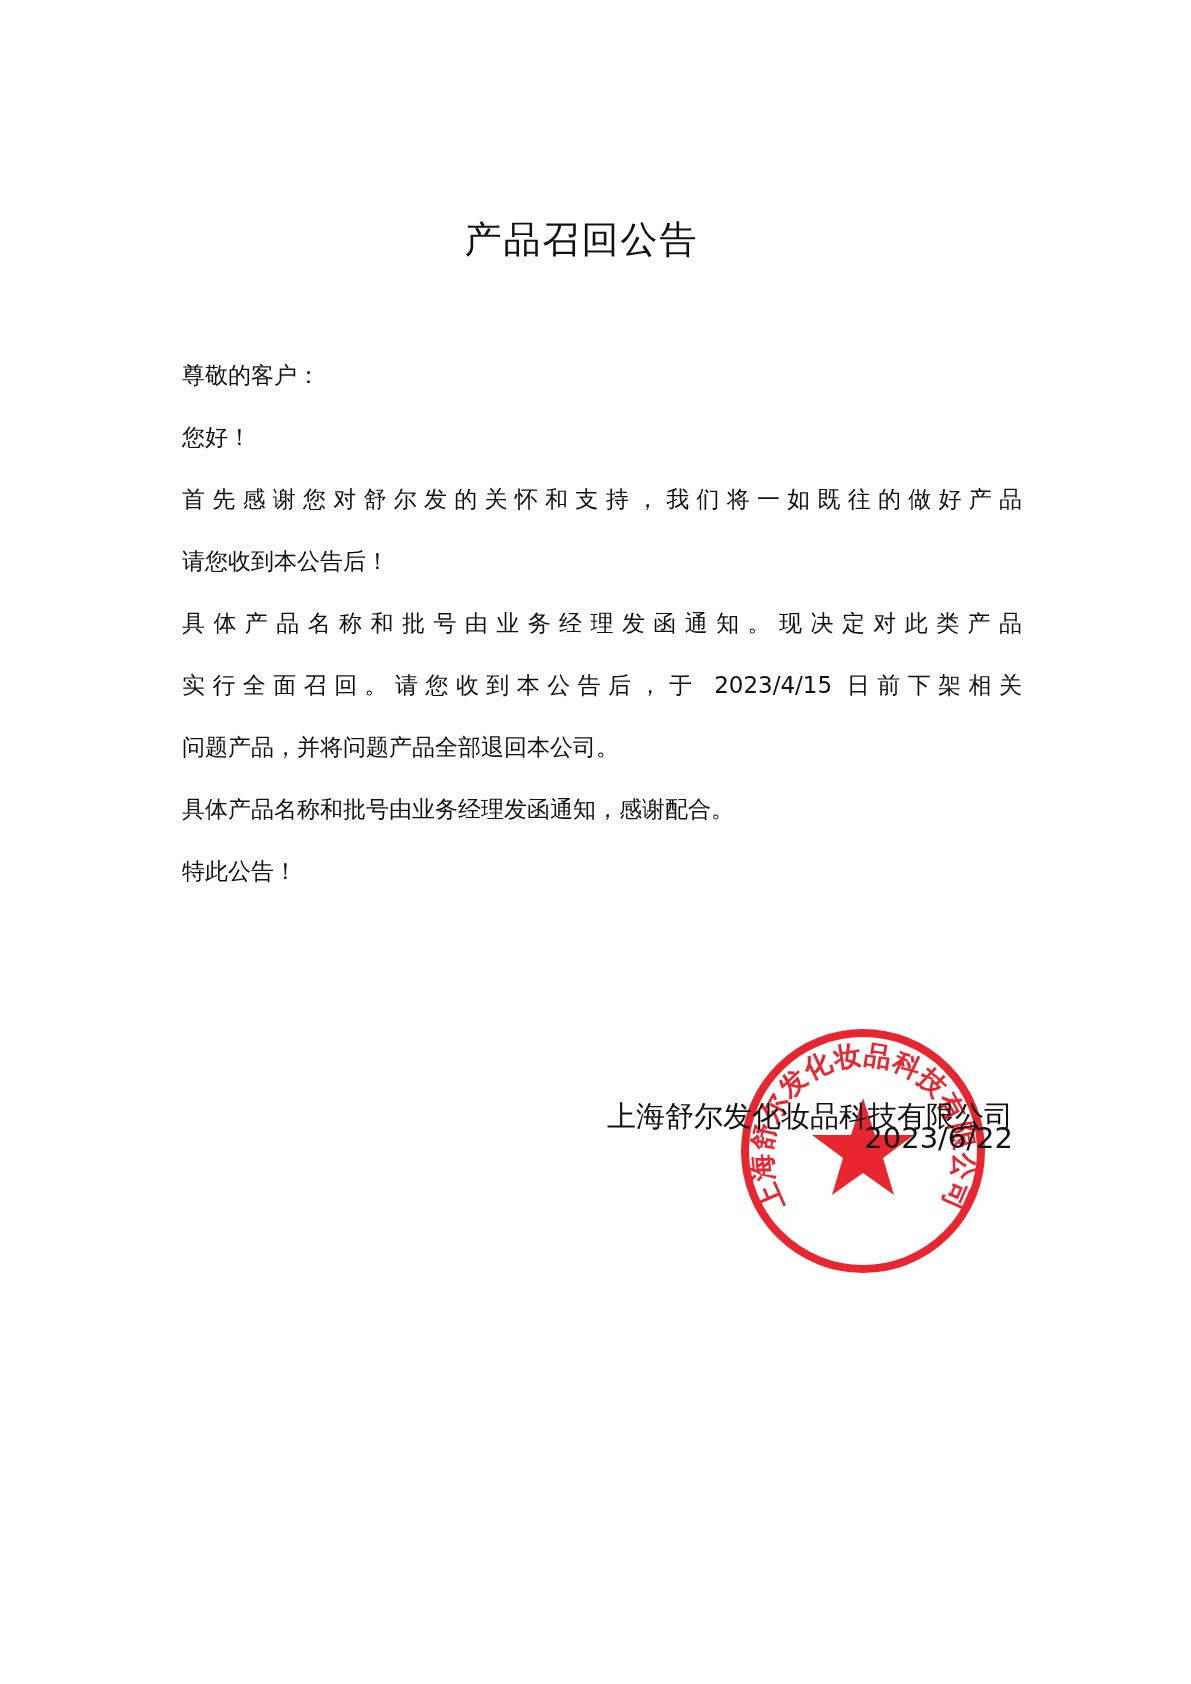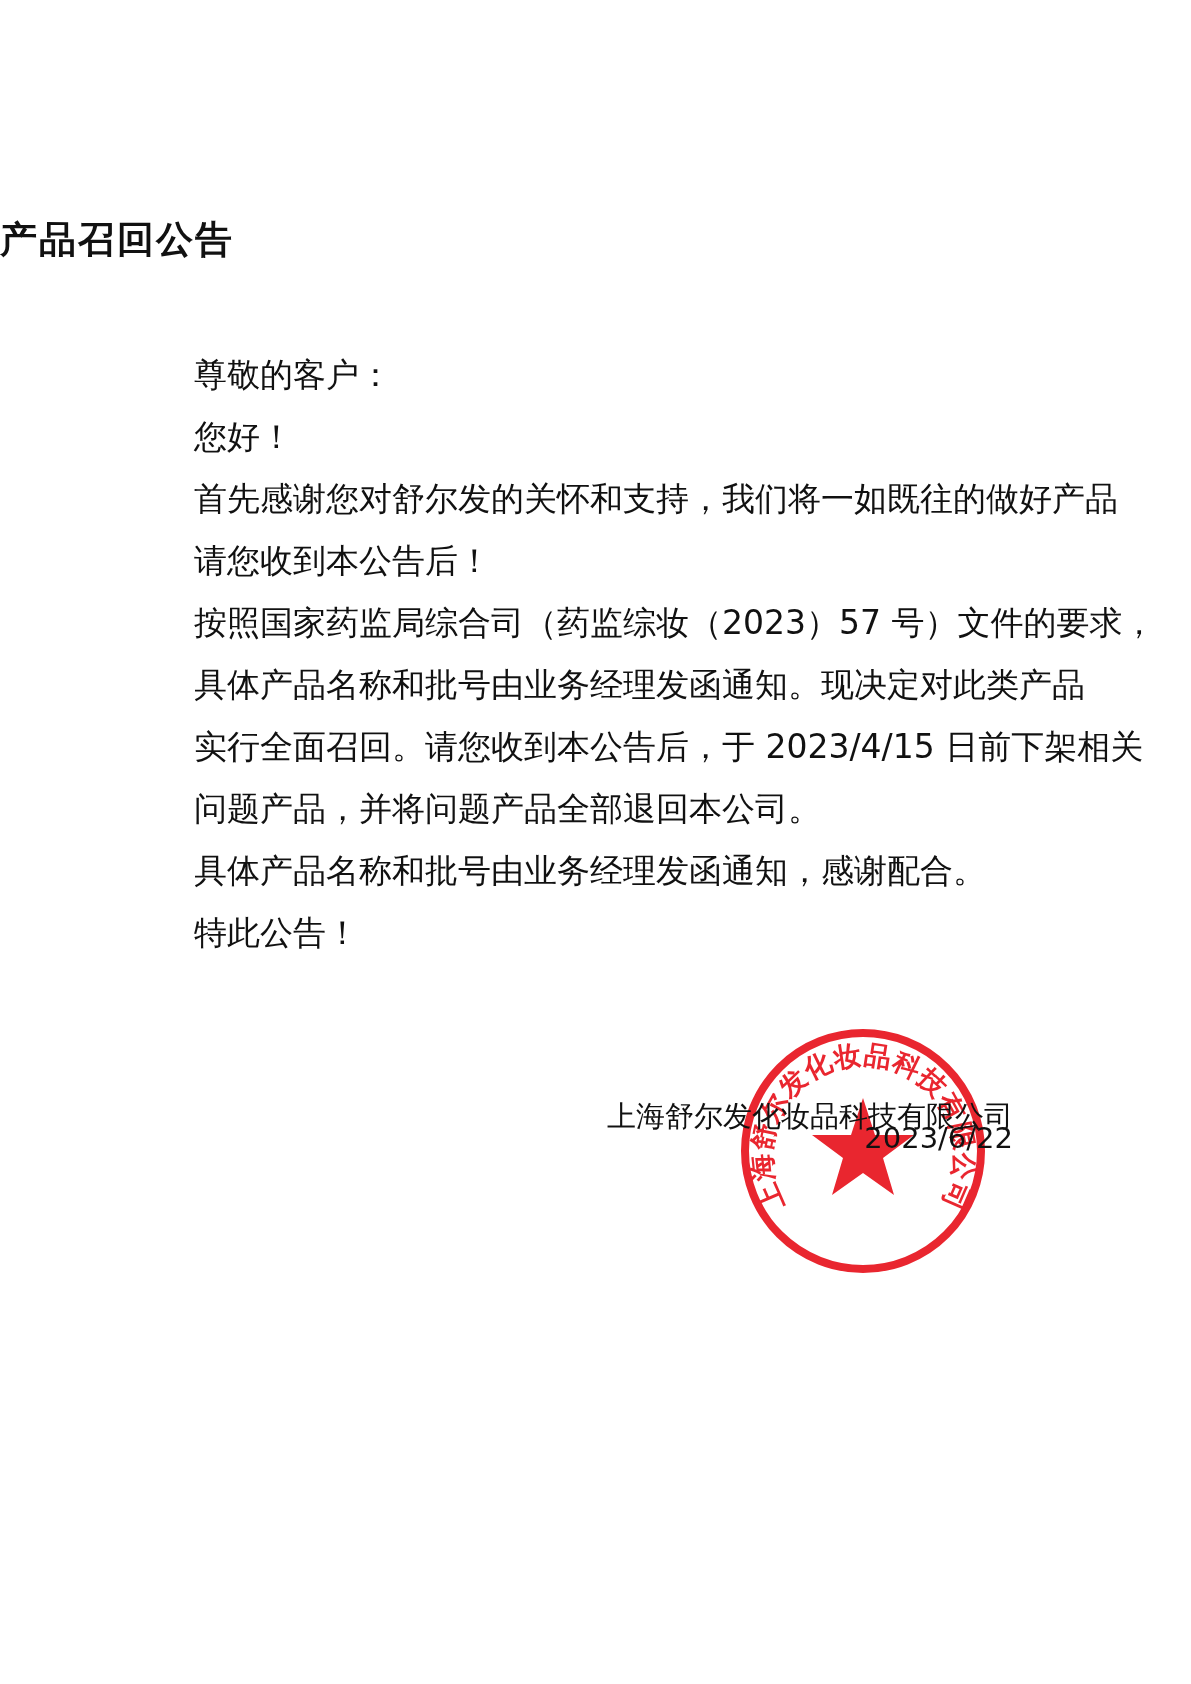--- a/index.html
+++ b/index.html
@@ -1,21 +1,21 @@
 <!DOCTYPE html>
 <html><head>
 <meta charset="utf-8">
 <style>
   html, body { margin: 0; padding: 0; background: #ffffff; }
   body { width: 1191px; height: 1684px; position: relative; overflow: hidden;
          font-family: "DejaVu Sans", "Liberation Sans", sans-serif; color: #111; }
   .page { position: absolute; left: 0; top: 0; width: 1191px; height: 1684px; background: #fff; }
-  .title { position: absolute; left: 0; width: 1163px; top: 214px; 
-           font-size: 37px; font-weight: bold; letter-spacing: 2px; line-height: 52px; }
-  .body { position: absolute; left: 182px; top: 344px; width: 840px; font-size: 33px; line-height: 62px; margin-left: 12px; }
+  .title { position: absolute; left: 0; width: 1163px; top: 214px; text-align: center;
+           font-size: 37px; font-weight: normal; letter-spacing: 2px; line-height: 52px; }
+  .body { position: absolute; left: 182px; top: 344px; width: 840px; font-size: 23px; line-height: 62px; }
   .line { white-space: nowrap; height: 62px; }
   .justify { text-align: justify; text-align-last: justify; }
   .sign { position: absolute; right: 178px; text-align: right; font-size: 29px; line-height: 44px; white-space: nowrap; z-index: 2; }
   .company { top: 1094px; }
   .date { top: 1116px; }
   .stamp { position: absolute; left: 738px; top: 1026px; width: 250px; height: 250px; z-index: 1; opacity: 0.92; }
 </style>
 </head>
 <body>
 
@@ -23,21 +23,20 @@
 
   <div class="title">产品召回公告</div>
 
   <div class="body">
     <div class="line">尊敬的客户：</div>
     <div class="line">您好！</div>
 
     <div class="line justify">首先感谢您对舒尔发的关怀和支持，我们将一如既往的做好产品</div>
     <div class="line">请您收到本公告后！</div>
 
-    <div class="line justify">按照国家药监局综合司（药监综妆（2023）57 号）文件的要求，</div>
     <div class="line justify">具体产品名称和批号由业务经理发函通知。现决定对此类产品</div>
     <div class="line justify">实行全面召回。请您收到本公告后，于 2023/4/15 日前下架相关</div>
     <div class="line">问题产品，并将问题产品全部退回本公司。</div>
 
     <div class="line">具体产品名称和批号由业务经理发函通知，感谢配合。</div>
 
     <div class="line">特此公告！</div>
   </div>
 
   <svg class="stamp" viewBox="0 0 250 250" xmlns="http://www.w3.org/2000/svg">

